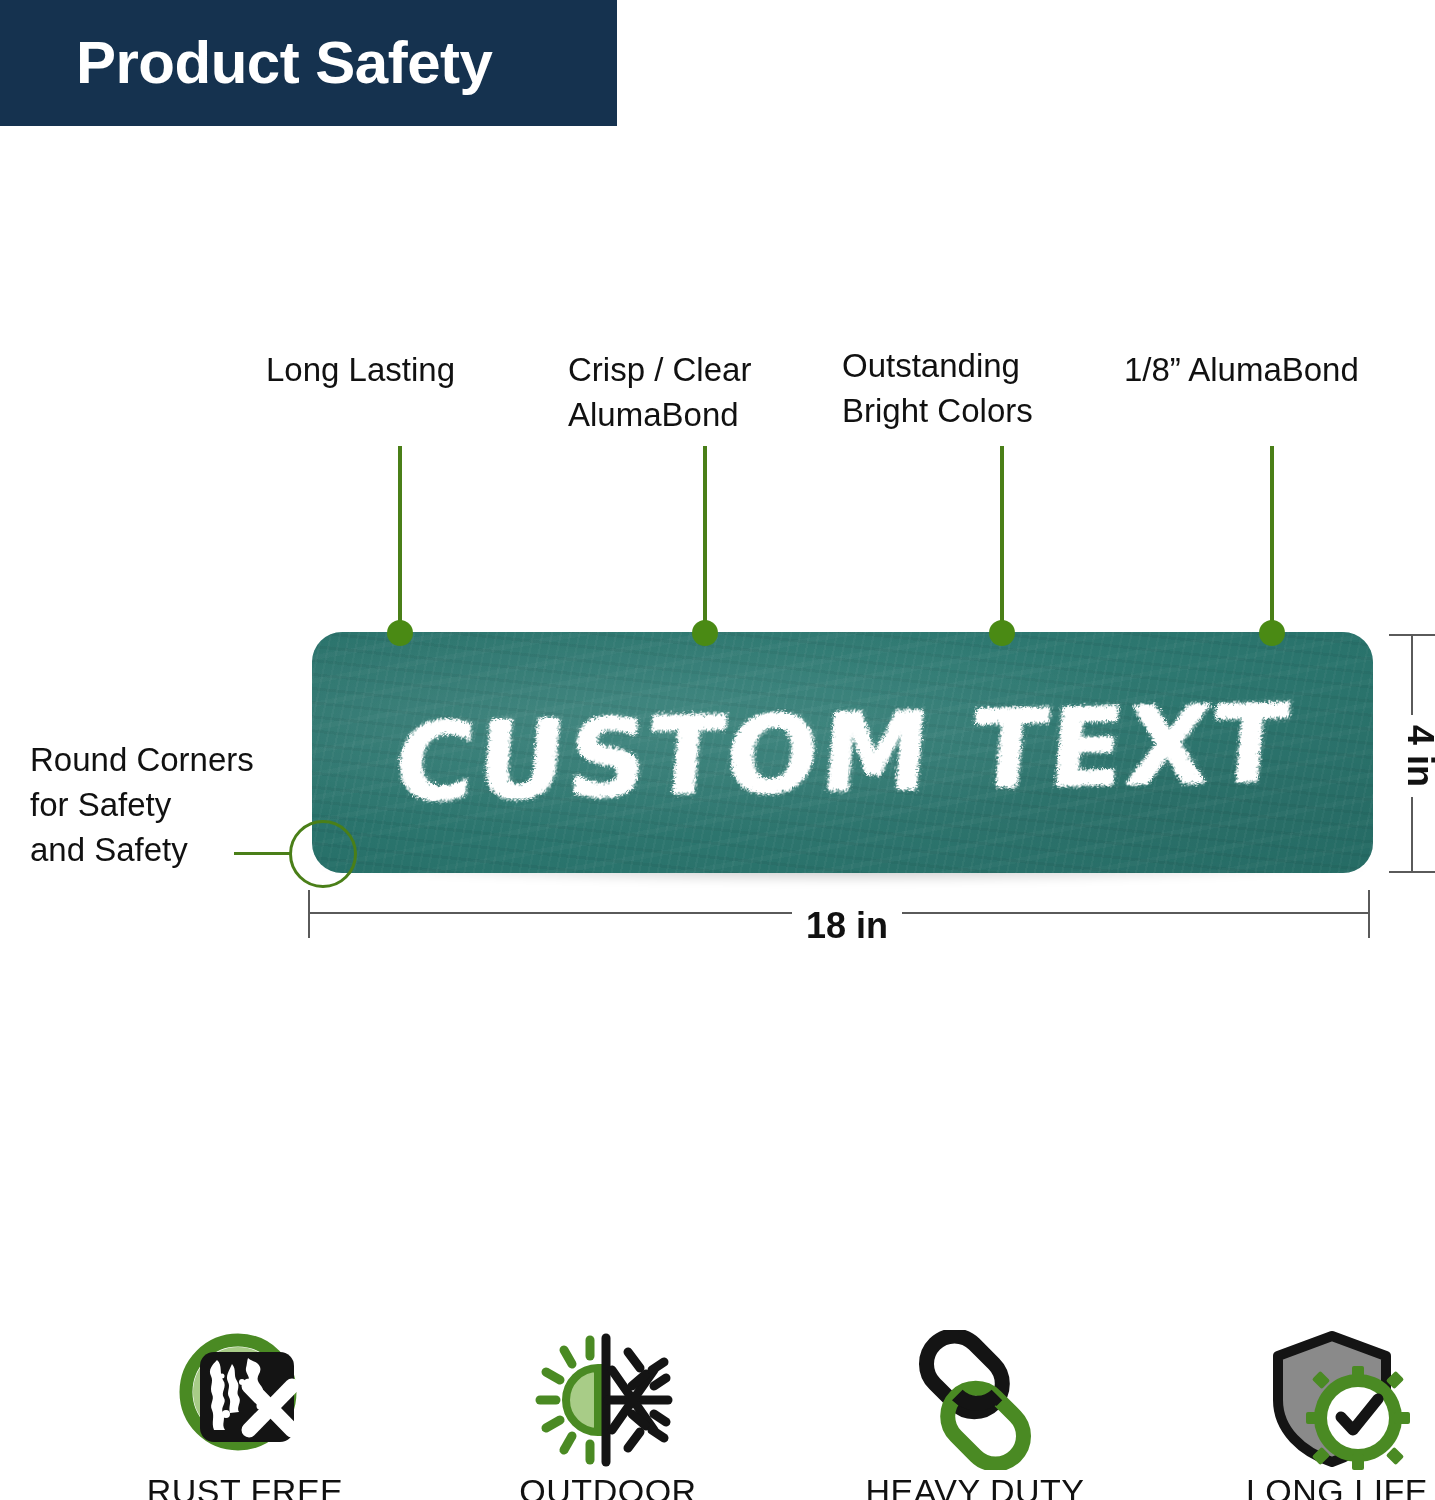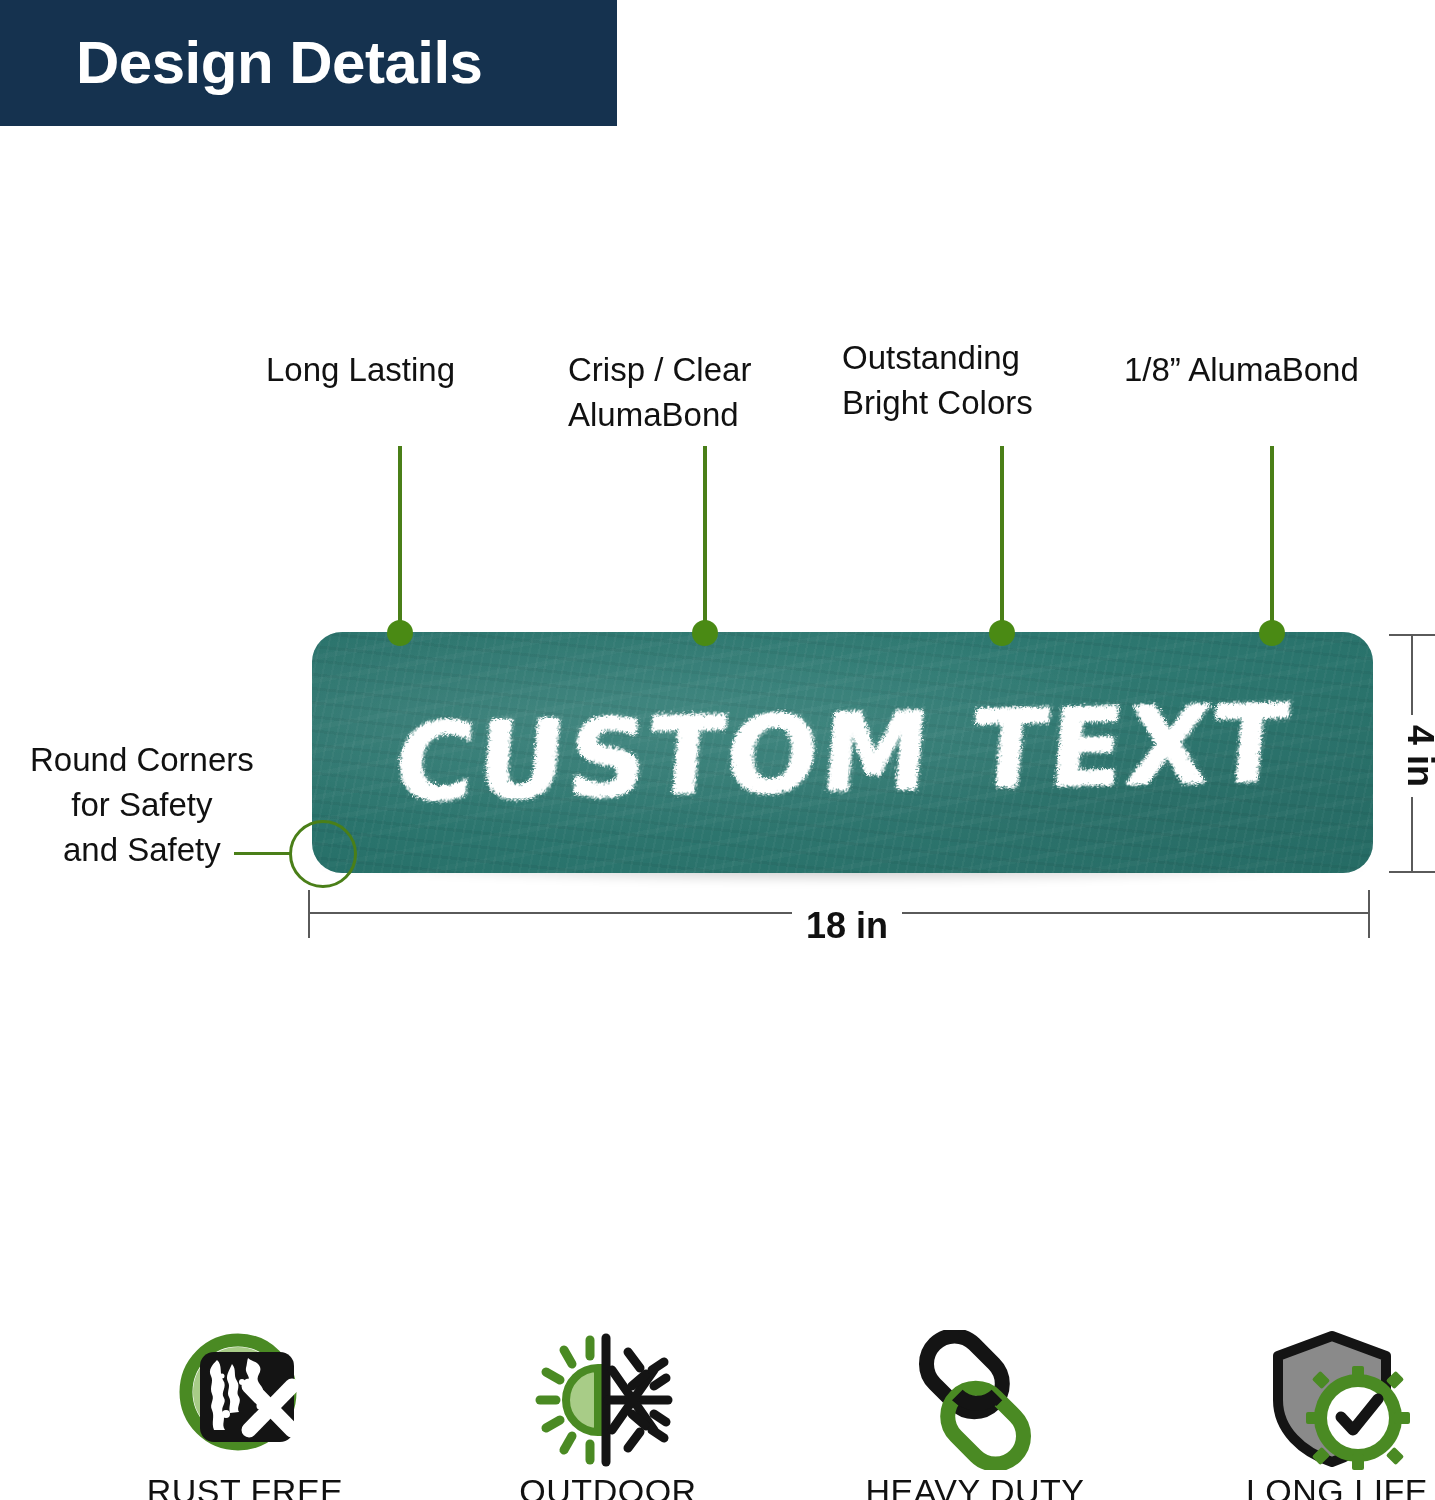--- a/index.html
+++ b/index.html
@@ -215,31 +215,31 @@
     <feTurbulence type="fractalNoise" baseFrequency="0.62" numOctaves="4" seed="7" result="n"></feTurbulence>
     <feDisplacementMap in="SourceGraphic" in2="n" scale="9" xChannelSelector="R" yChannelSelector="G" result="d"></feDisplacementMap>
     <feTurbulence type="fractalNoise" baseFrequency="0.9" numOctaves="3" seed="19" result="n2"></feTurbulence>
     <feDisplacementMap in="d" in2="n2" scale="4" xChannelSelector="G" yChannelSelector="B"></feDisplacementMap>
   </filter>
 </svg>
 
 <div id="page">
 
   <div class="header-banner">
-    <div class="header-title">Design Details</div>
+    <div class="header-title">Product Safety</div>
   </div>
 
   <div class="callout-label" style="left:266px; top:348px;">
     <span class="line">Long Lasting</span>
   </div>
   <div class="callout-label" style="left:568px; top:348px;">
     <span class="line">Crisp / Clear</span>
     <span class="line">AlumaBond</span>
   </div>
-  <div class="callout-label" style="left:842px; top:336px;">
+  <div class="callout-label" style="left:842px; top:344px;">
     <span class="line">Outstanding</span>
     <span class="line">Bright Colors</span>
   </div>
   <div class="callout-label" style="left:1124px; top:348px;">
     <span class="line">1/8” AlumaBond</span>
   </div>
 
   <div class="leader-line" style="left:398px; top:446px; height:187px;"></div>
   <div class="leader-line" style="left:703px; top:446px; height:187px;"></div>
   <div class="leader-line" style="left:1000px; top:446px; height:187px;"></div>
@@ -251,21 +251,21 @@
     <div class="sign-texture"></div>
     <div class="sign-vignette"></div>
     <div class="sign-text">CUSTOM TEXT</div>
   </div>
 
   <div class="leader-dot" style="left:387px; top:620px;"></div>
   <div class="leader-dot" style="left:692px; top:620px;"></div>
   <div class="leader-dot" style="left:989px; top:620px;"></div>
   <div class="leader-dot" style="left:1259px; top:620px;"></div>
 
-  <div class="callout-label" style="left:30px; top:738px;text-align:center;">
+  <div class="callout-label" style="left:30px; top:738px;">
     <span class="line">Round Corners</span>
     <span class="line">for Safety</span>
     <span class="line">and Safety</span>
   </div>
   <div class="corner-leader"></div>
   <div class="corner-circle"></div>
 
   <div class="dim-tick-v" style="left:308px; top:890px; height:48px;"></div>
   <div class="dim-tick-v" style="left:1368px; top:890px; height:48px;"></div>
   <div class="dim-line-h" style="left:308px; top:912px; width:1062px;"></div>

